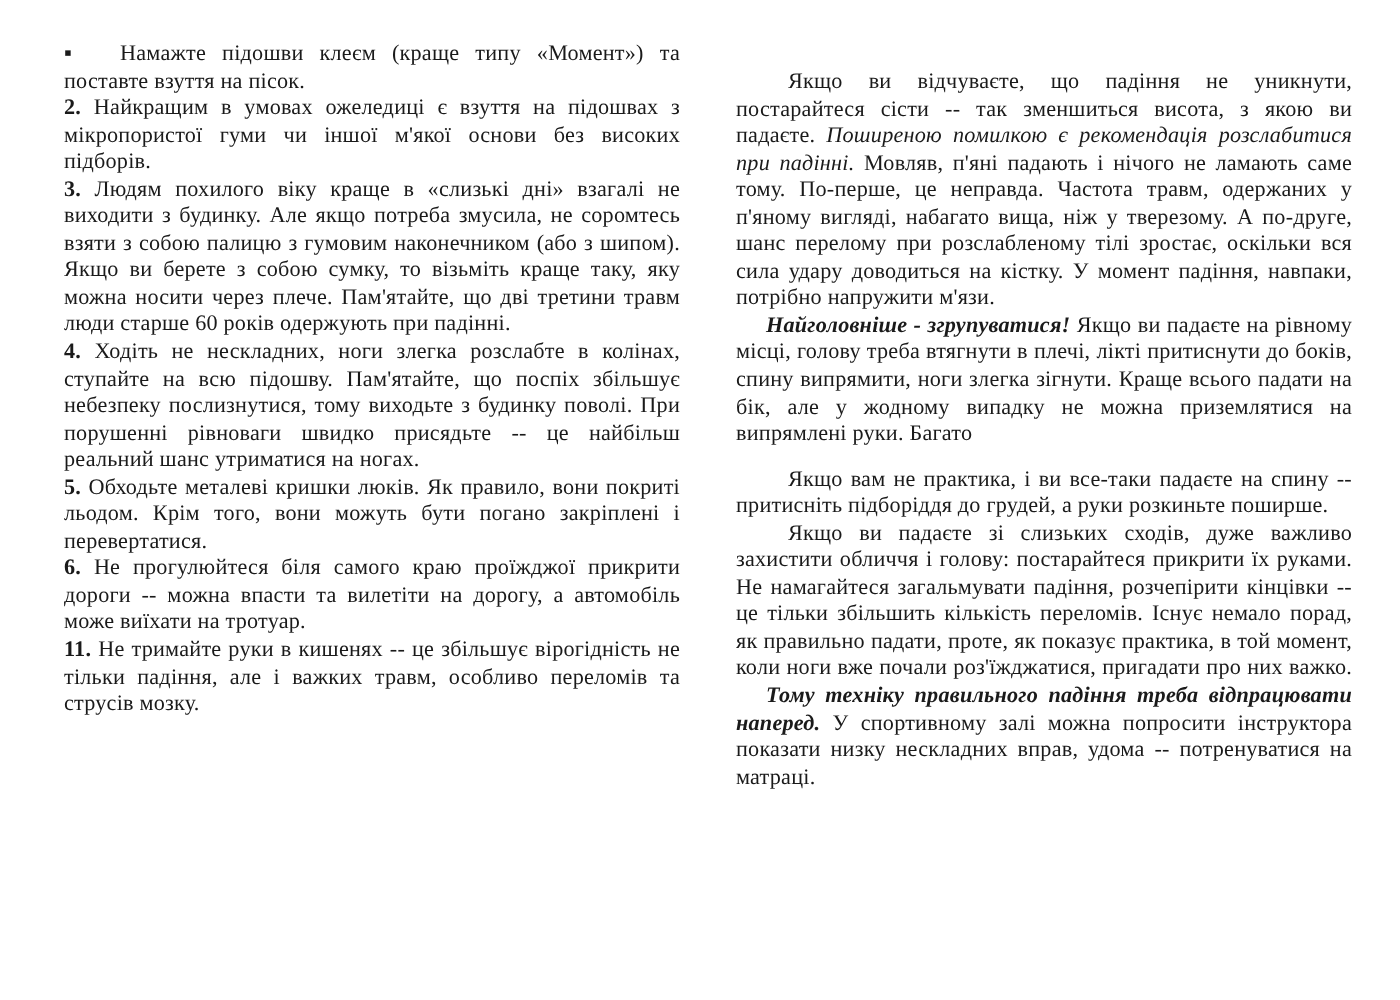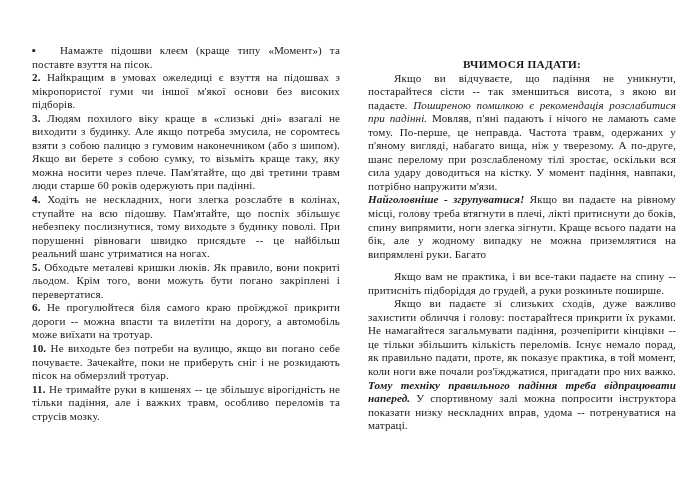--- a/index.html
+++ b/index.html
@@ -13,21 +13,21 @@
     height: 500px;
     overflow: hidden;
     font-family: "Liberation Serif", "DejaVu Serif", serif;
     color: #1a1a1a;
   }
   .page {
     position: relative;
     width: 700px;
     height: 500px;
     box-sizing: border-box;
-    padding: 44px 32px 10px 32px;
+    padding: 21px 32px 10px 32px;
   }
   .columns {
     display: flex;
     flex-direction: row;
     gap: 28px;
     align-items: flex-start;
   }
   .col {
     width: 308px;
     flex: 0 0 308px;
@@ -67,20 +67,21 @@
   }
   .spacer-sm { height: 9px; }
   .spacer-md { height: 14px; }
   .spacer-xl { height: 30px; }
   em.it {
     font-style: italic;
   }
   em.bit {
     font-style: italic;
     font-weight: bold;
+    margin-left: 15px;
   }
 </style>
 </head>
 <body>
 
 <div class="page">
   <div class="columns">
 
     <div class="col">
 
@@ -92,32 +93,30 @@
 
       <p><span class="num">4.</span> <span>Ходіть не нескладних, ноги злегка розслабте в колінах, ступайте на всю підошву. Пам'ятайте, що поспіх збільшує небезпеку послизнутися, тому виходьте з будинку поволі. При порушенні рівноваги швидко присядьте -- це найбільш реальний шанс утриматися на ногах.</span></p>
 
       <p><span class="num">5.</span> <span>Обходьте металеві кришки люків. Як правило, вони покриті льодом. Крім того, вони можуть бути погано закріплені і перевертатися.</span></p>
 
       <p><span class="num">6.</span> <span>Не прогулюйтеся біля самого краю проїжджої прикрити дороги -- можна впасти та вилетіти на дорогу, а автомобіль може виїхати на тротуар.</span></p>
 
 
 
 
-      <p><span class="num">10.</span> <span>Не виходьте без потреби на вулицю, якщо ви погано себе почуваєте. Зачекайте, поки не приберуть сніг і не розкидають пісок на обмерзлий тротуар.</span></p>
 
       <p><span class="num">11.</span> <span>Не тримайте руки в кишенях -- це збільшує вірогідність не тільки падіння, але і важких травм, особливо переломів та струсів мозку.</span></p>
 
     </div>
 
     <div class="col">
 
 
       <div class="spacer-md"></div>
 
-      <h2 class="heading">ВЧИМОСЯ ПАДАТИ:</h2>
 
       <p class="indent"><span>Якщо ви відчуваєте, що падіння не уникнути, постарайтеся сісти -- так зменшиться висота, з якою ви падаєте. </span><em class="it">Поширеною помилкою є рекомендація розслабитися при падінні.</em><span> Мовляв, п'яні падають і нічого не ламають саме тому. По-перше, це неправда. Частота травм, одержаних у п'яному вигляді, набагато вища, ніж у тверезому. А по-друге, шанс перелому при розслабленому тілі зростає, оскільки вся сила удару доводиться на кістку. У момент падіння, навпаки, потрібно напружити м'язи.</span></p>
 
       <p><em class="bit">Найголовніше - згрупуватися!</em><span> Якщо ви падаєте на рівному місці, голову треба втягнути в плечі, лікті притиснути до боків, спину випрямити, ноги злегка зігнути. Краще всього падати на бік, але у жодному випадку не можна приземлятися на випрямлені руки. Багато</span></p>
 
       <div class="spacer-sm"></div>
 
 
       <p class="indent">Якщо вам не практика, і ви все-таки падаєте на спину -- притисніть підборіддя до грудей, а руки розкиньте поширше.</p>
 

